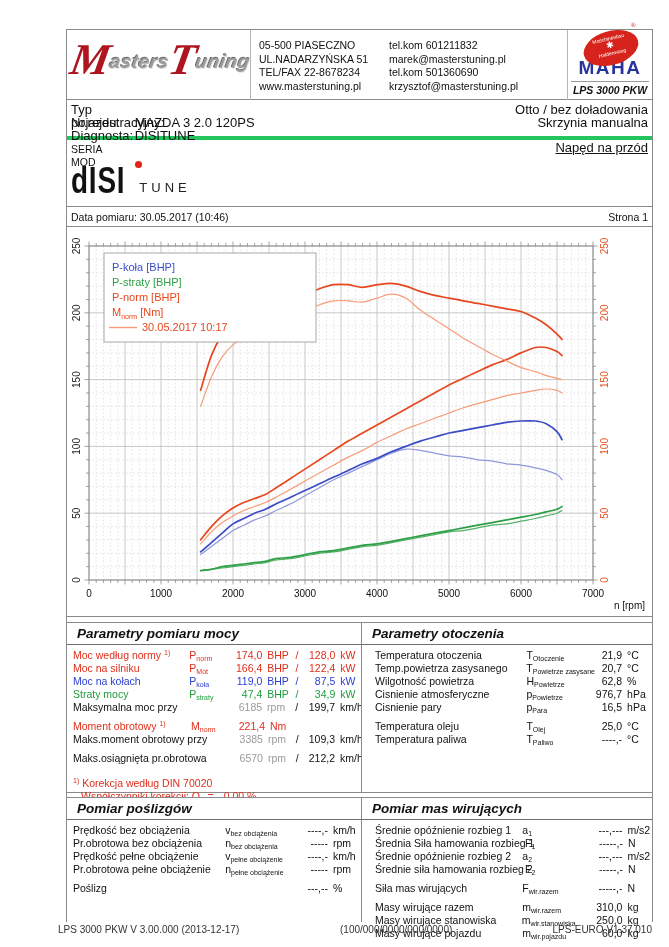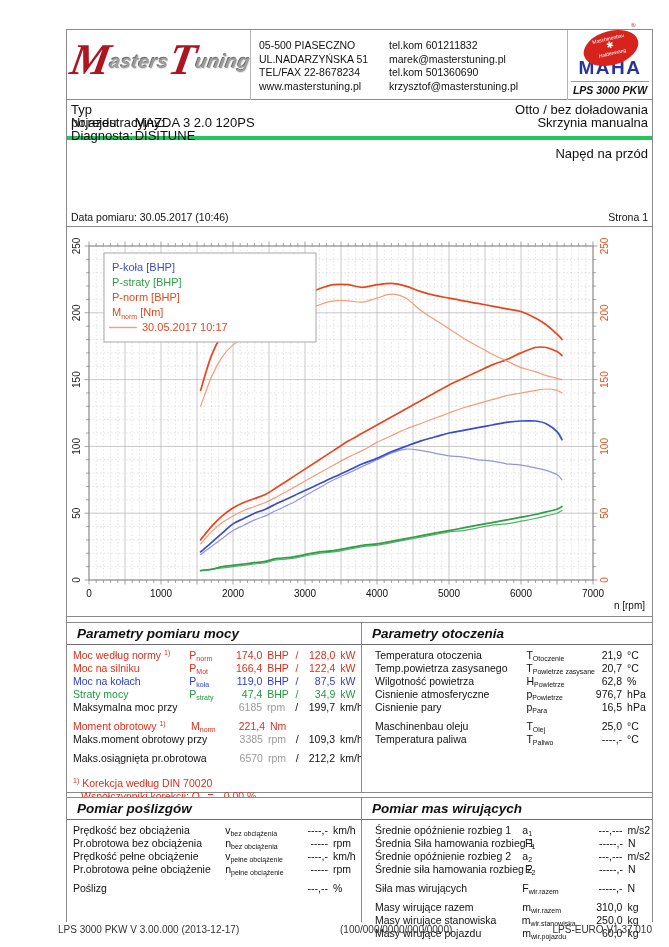--- a/index.html
+++ b/index.html
@@ -137,23 +137,30 @@
     <div class="veh-row" style="top:16px;">
       <span class="veh-label">Nr.rejestracyjny:</span>
       <span></span>
     </div>
     <div class="veh-row" style="top:29px;">
       <span class="veh-label">Diagnosta:</span>
       <span>DISITUNE</span>
     </div>
     <div class="veh-right" style="top:3px;">Otto / bez doładowania</div>
     <div class="veh-right" style="top:16px;">Skrzynia manualna</div>
-    <div class="veh-right" style="top:47px;">Napęd na przód</div>
-  </div>
-
+    <div class="veh-right" style="top:41px;text-decoration:underline;">Napęd na przód</div>
+  </div>
+
+  <div id="seria">
+    <div style="position:absolute;left:4px;top:3px;">SERIA</div>
+    <div style="position:absolute;left:4px;top:16px;">MOD</div>
+    <div class="disi">
+      <span class="disi-main">dISI</span><b class="disi-dot"></b><span class="disi-tune">TUNE</span>
+    </div>
+  </div>
 
   <div id="measure-row">
     <span style="position:absolute;left:4px;top:4px;">Data pomiaru: 30.05.2017 (10:46)</span>
     <span style="position:absolute;right:4px;top:4px;">Strona 1</span>
   </div>
 
   <div id="chart-box">
     <svg id="chartSvg" width="585" height="390" viewBox="0 0 585 390">
         <line x1="29.2" y1="19" x2="29.2" y2="353" stroke="#cfcfcf" stroke-width="0.6" stroke-dasharray="1.5,2.2"></line>
         <line x1="36.4" y1="19" x2="36.4" y2="353" stroke="#cfcfcf" stroke-width="0.6" stroke-dasharray="1.5,2.2"></line>
@@ -601,21 +608,21 @@
           </div>
           <div class="prow t-black">
             <span class="c-label">Cisnienie pary</span>
             <span class="c-sym">p<sub>Para</sub></span>
             <span class="c-v1">16,5</span>
             <span class="c-u1">hPa</span>
           </div>
         </div>
         <div class="pgroup">
           <div class="prow t-black">
-            <span class="c-label">Maschinenbau oleju</span>
+            <span class="c-label">Temperatura oleju</span>
             <span class="c-sym">T<sub>Olej</sub></span>
             <span class="c-v1">25,0</span>
             <span class="c-u1">°C</span>
           </div>
           <div class="prow t-black">
             <span class="c-label">Temperatura paliwa</span>
             <span class="c-sym">T<sub>Paliwo</sub></span>
             <span class="c-v1">----,-</span>
             <span class="c-u1">°C</span>
           </div>

